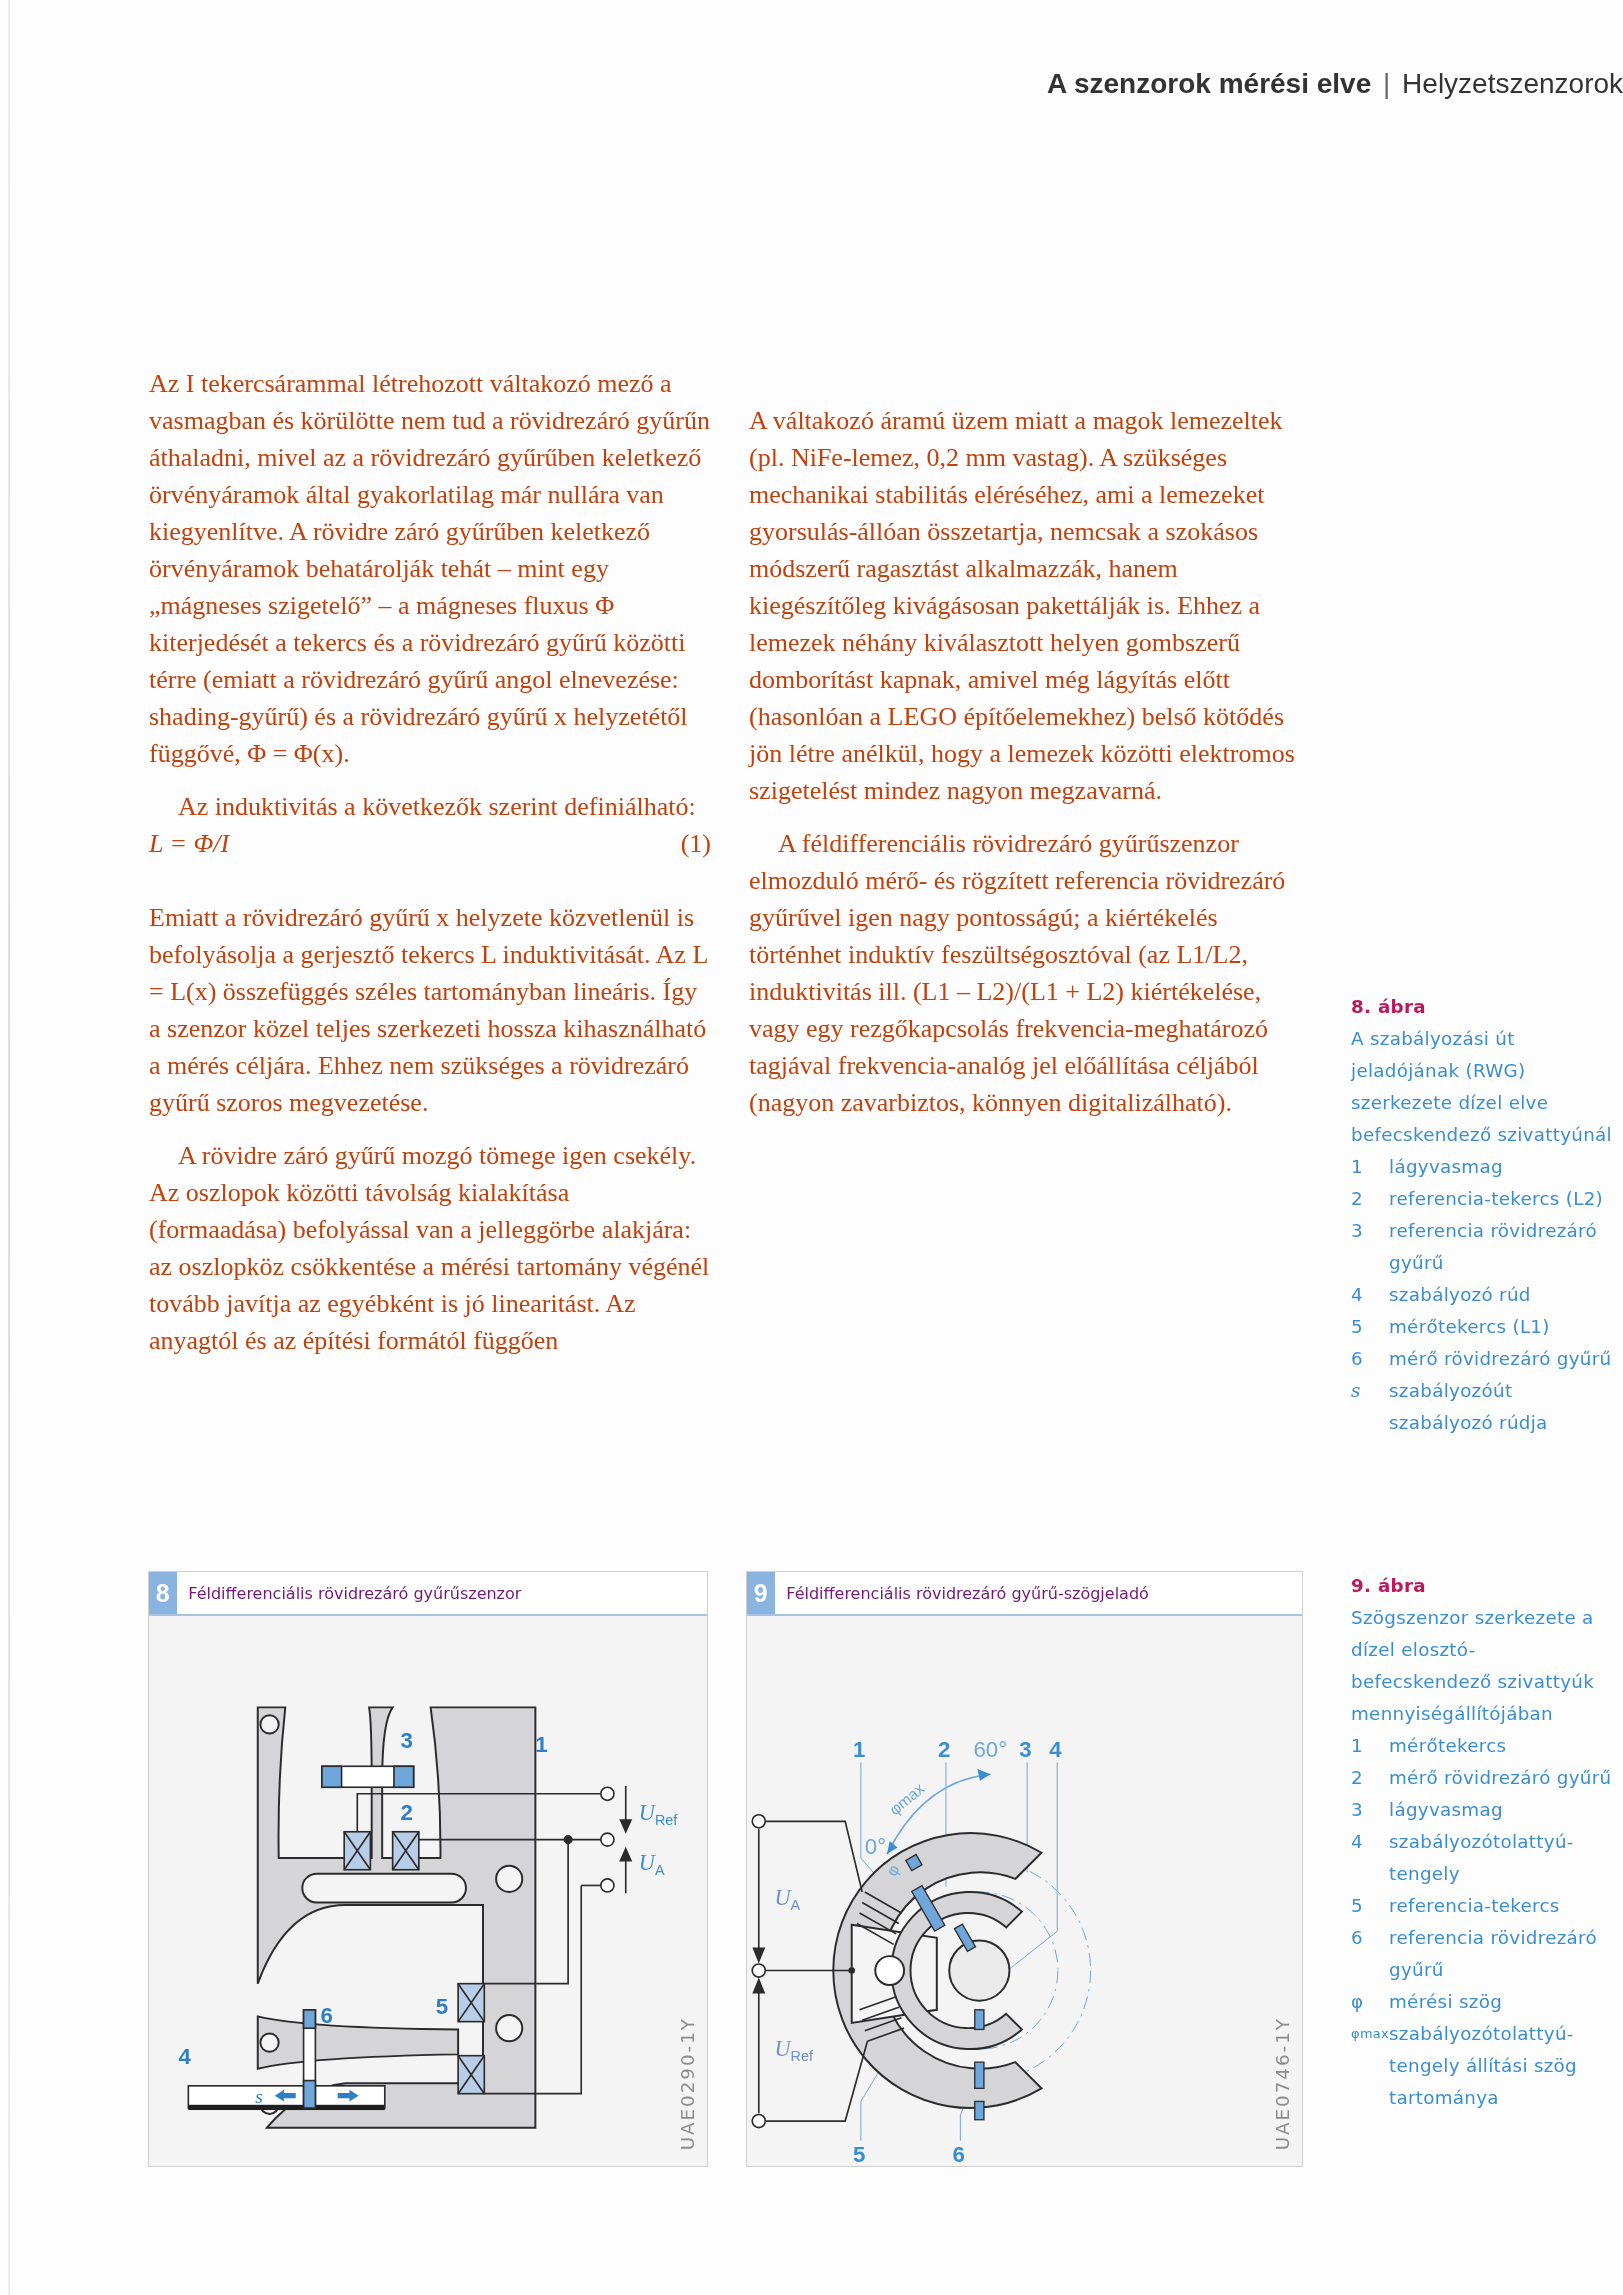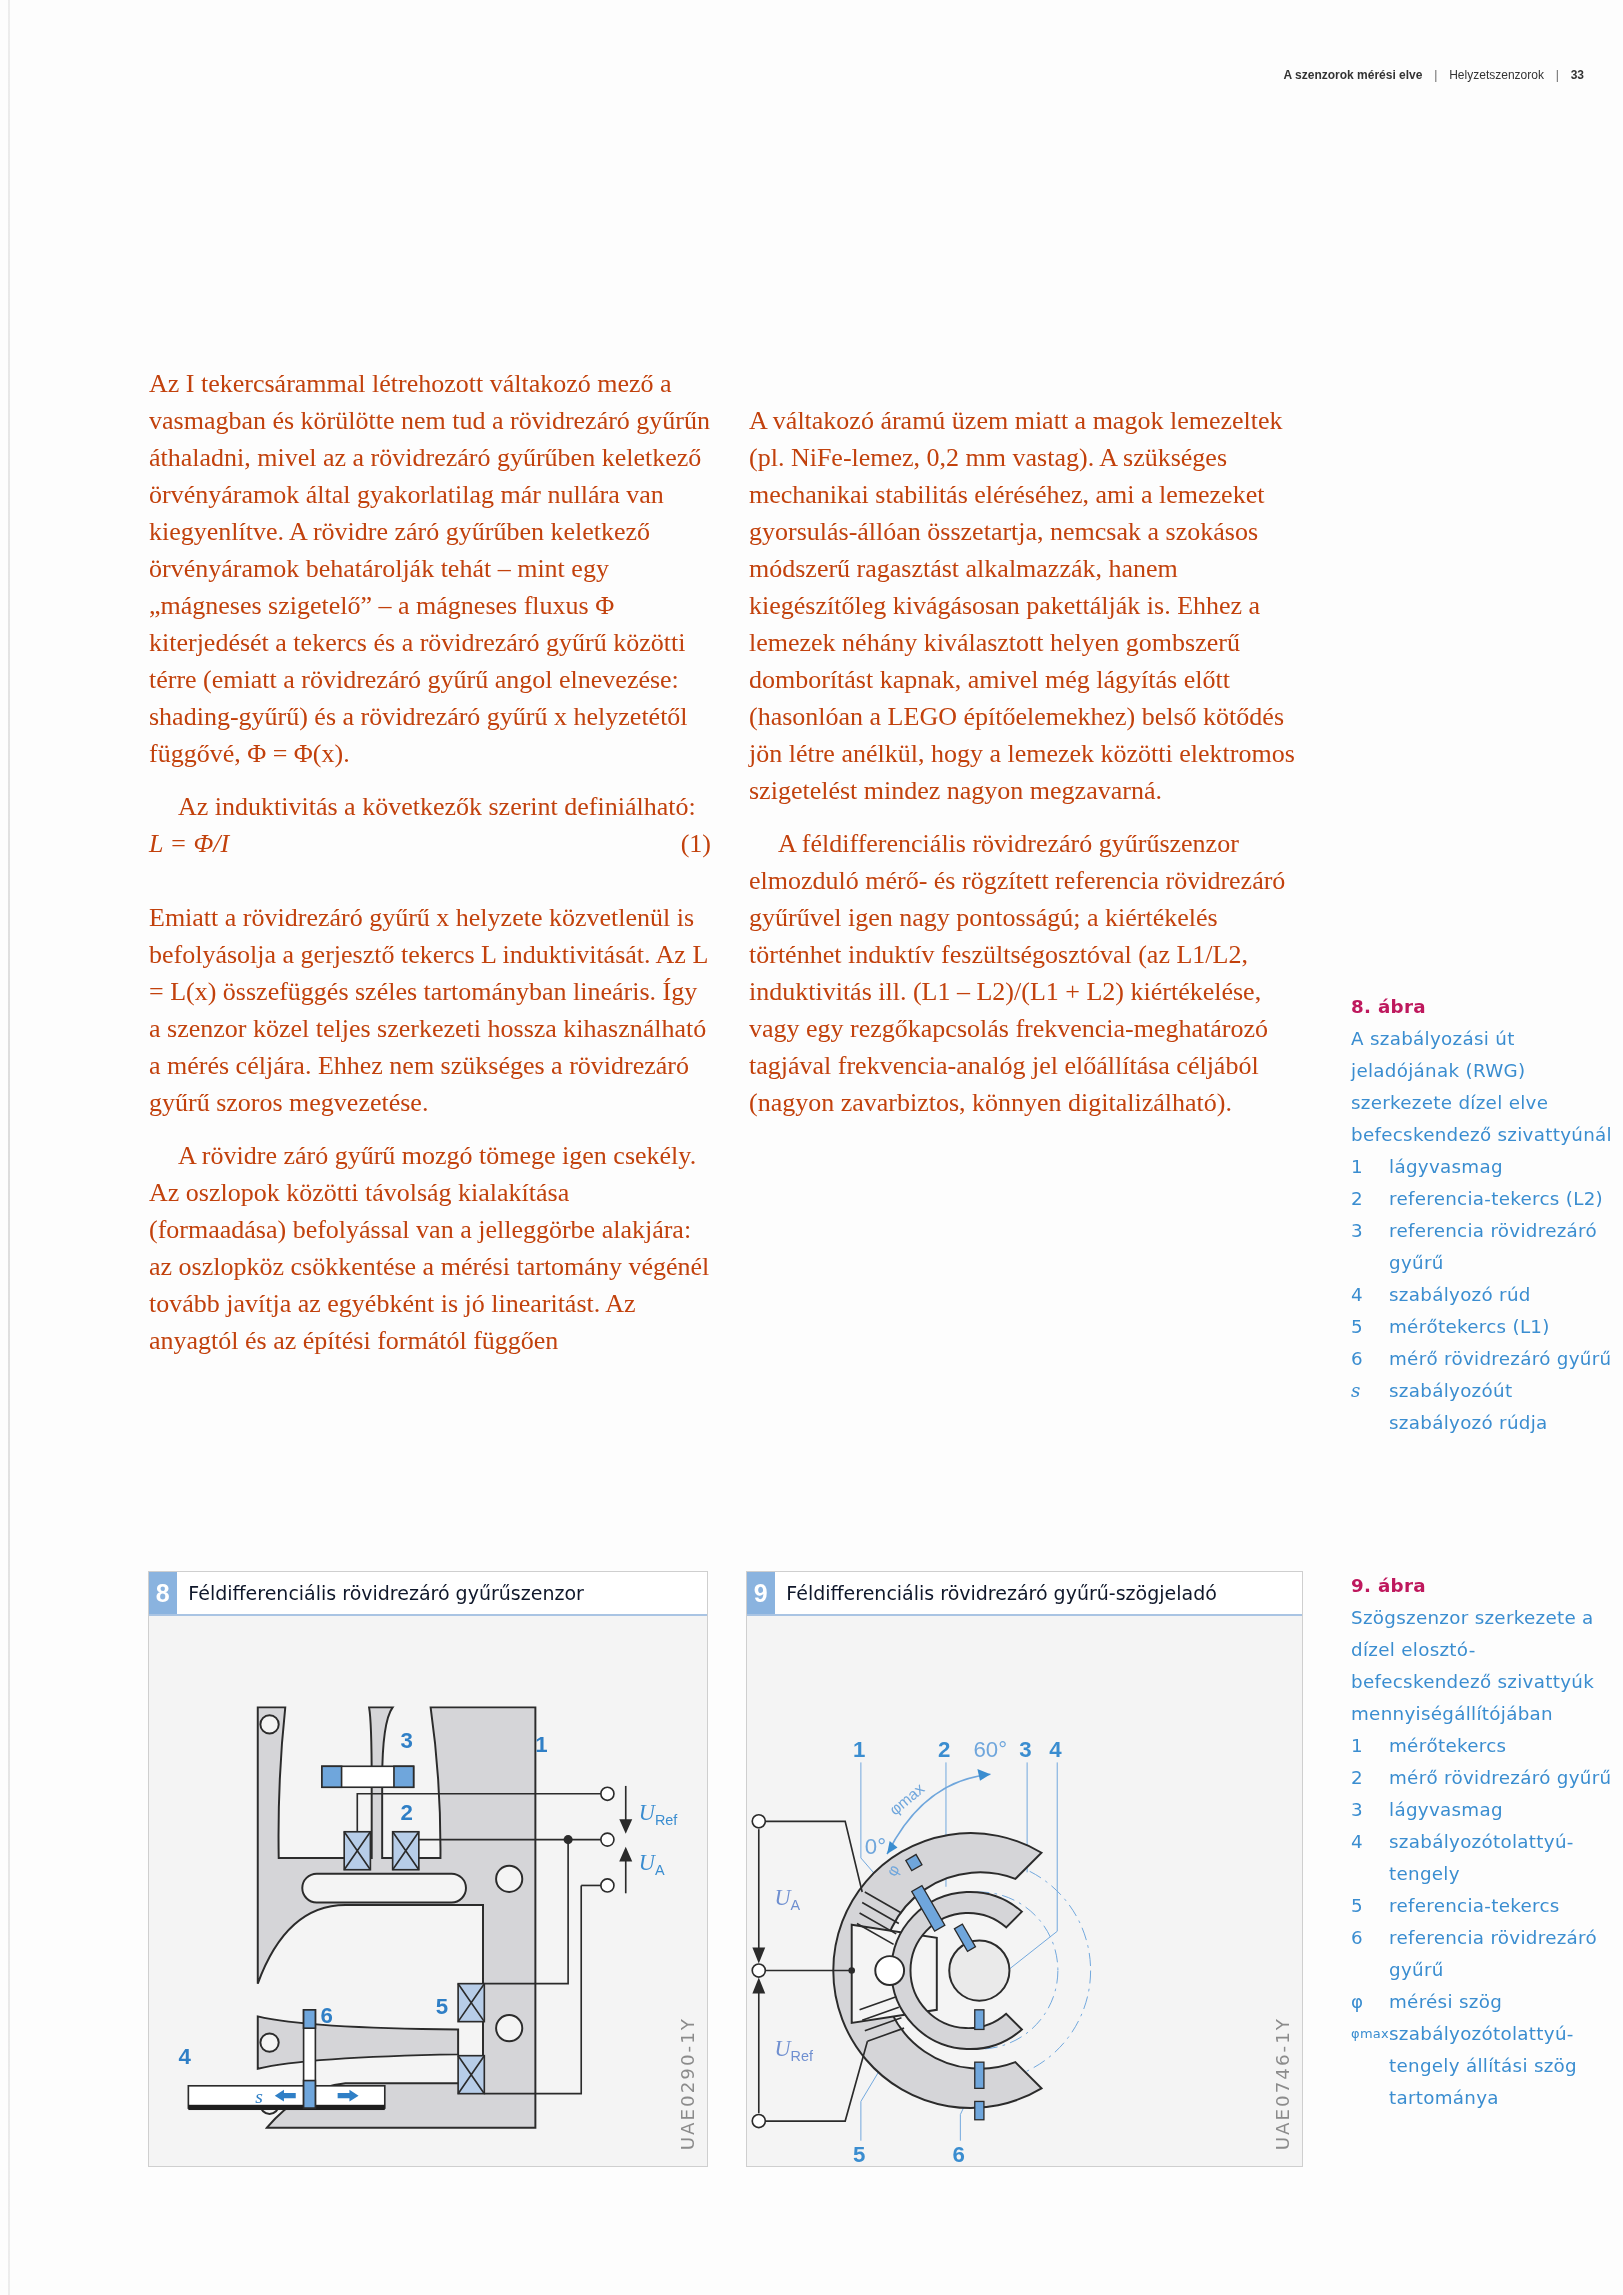--- a/index.html
+++ b/index.html
@@ -3,21 +3,21 @@
 <meta charset="utf-8">
 <style>
   html, body { margin:0; padding:0; }
   body {
     width:1623px; height:2295px; background:#fdfdfd; position:relative; overflow:hidden;
     font-family:"DejaVu Serif", serif; color:#333;
   }
   .scan-edge { position:absolute; left:7.9px; top:0; width:2px; height:2295px; background:linear-gradient(#e6e6e6,#cfcfcf,#e6e6e6); opacity:.7; }
   .running-head {
     position:absolute; top:68px; right:39px; left:1047px; text-align:right;
-    font-family:"Liberation Sans", sans-serif; font-size:12px; color:#333; white-space:nowrap;
+    font-family:"Liberation Sans", sans-serif; font-size:28px; color:#333; white-space:nowrap;
   }
   .running-head .sec { font-weight:bold; }
   .running-head .sep { color:#666; margin:0 11.8px; font-weight:normal; }
   .running-head .page { font-weight:bold; }
 
   .col { position:absolute; font-family:"Liberation Serif", serif; font-size:26px; line-height:37px; color:#c2410c; }
   .col p { margin:0; }
   .col .ind { text-indent:29px;margin-top:16px; }
   .col .gap { height:37px; }
   .colA { left:149px; top:365px; width:562px; }
@@ -31,21 +31,21 @@
   .side .k { width:38px; flex:none; }
   .side .v { flex:1; }
   .side8 { top:991px; }
   .side9 { top:1570px; }
 
   .fig { position:absolute; top:1571px; height:594px; border:1.3px solid #cfcfcf; background:#f4f4f4; }
   .fig8 { left:148px; width:558px; }
   .fig9 { left:746px; width:555px; }
   .fig-head { position:absolute; left:0; top:0; right:0; height:42px; display:flex; border-bottom:2px solid #a9c4e3; }
   .fig-num { width:27.5px; background:#8ab3df; color:#fff; font-family:"Liberation Sans", sans-serif; font-weight:bold; font-size:25px; display:flex; align-items:center; justify-content:center; }
-  .fig-title { flex:1; background:#fff; font-family:"DejaVu Sans", sans-serif; font-size:19px; color:#0f172a; display:flex; align-items:center; padding-left:11.8px; }
+  .fig-title { flex:1; background:#fff; font-family:"DejaVu Sans", sans-serif; font-size:16px; color:#701a75; display:flex; align-items:center; padding-left:11.8px; }
   .fig svg { position:absolute; left:0; top:45px; }
   .fig-code { position:absolute; right:9.2px; bottom:15.7px; writing-mode:vertical-rl; transform:rotate(180deg); font-family:"DejaVu Sans", sans-serif; font-size:18.3px; color:#8b8b8b; letter-spacing:2px; }
 </style>
 </head>
 <body>
 
 <div class="scan-edge"></div>
 
 <div class="running-head">
   <span class="sec">A szenzorok mérési elve</span><span class="sep">|</span><span>Helyzetszenzorok</span><span class="sep">|</span><span class="page">33</span>

